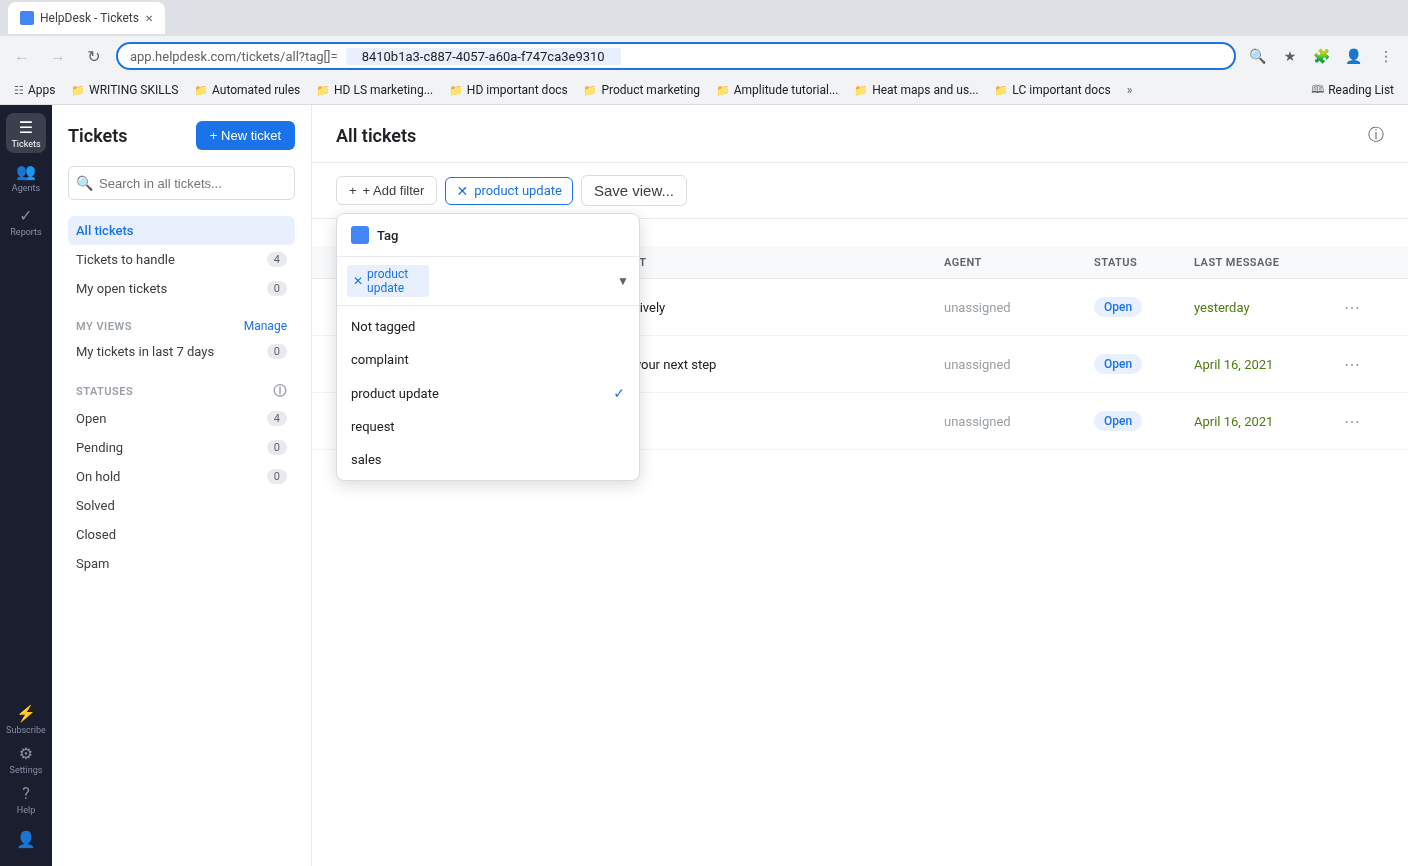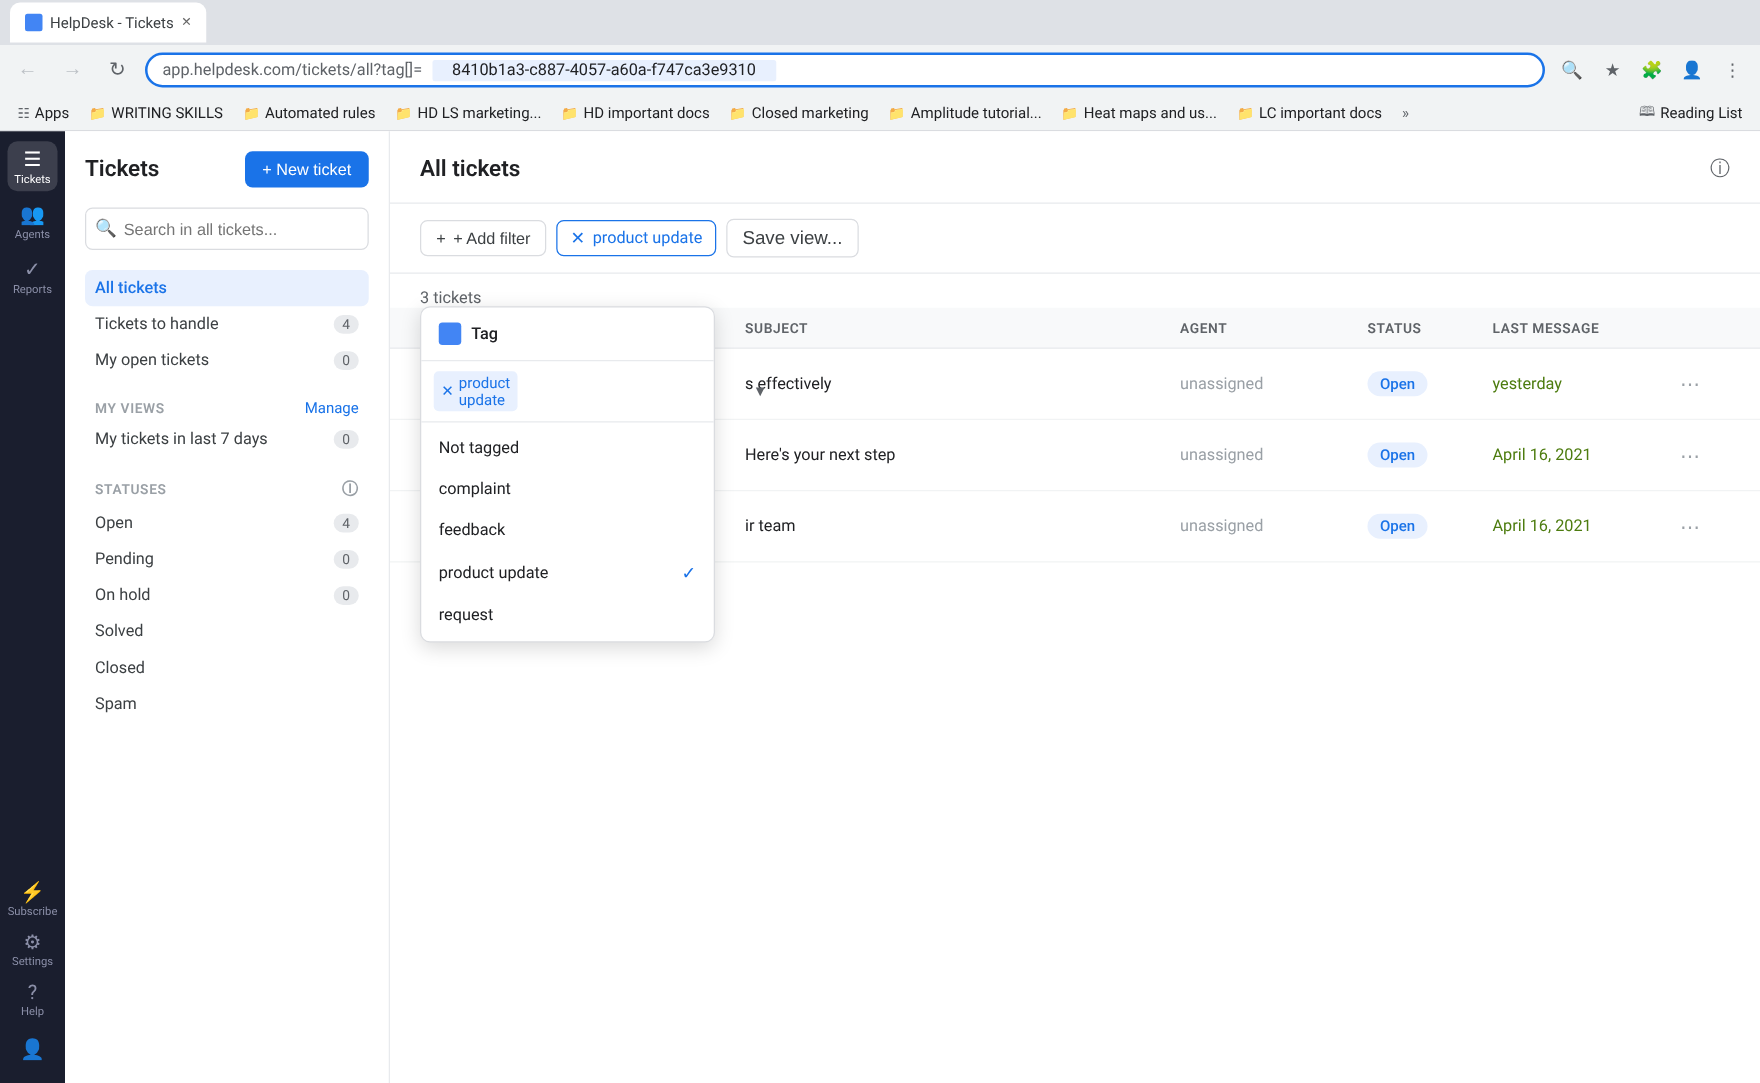--- a/index.html
+++ b/index.html
@@ -62,21 +62,21 @@
 
     
     .filter-bar { display: flex; align-items: center; gap: 8px; padding: 12px 24px; border-bottom: 1px solid #e8eaed; position: relative; }
     .add-filter-btn { display: flex; align-items: center; gap: 6px; padding: 6px 12px; border: 1px solid #dadce0; border-radius: 6px; background: #fff; cursor: pointer; font-size: 13px; color: #3c4043; }
     .filter-tag { display: flex; align-items: center; gap: 6px; padding: 5px 10px; border: 1px solid #1a73e8; border-radius: 6px; background: #fff; font-size: 13px; color: #1a73e8; }
     .filter-tag-x { cursor: pointer; font-size: 14px; color: #1a73e8; }
     .save-view-btn { padding: 6px 12px; border: 1px solid #dadce0; border-radius: 6px; background: #fff; cursor: pointer; font-size: 15px; color: #3c4043; }
     .tickets-count { font-size: 13px; color: #5f6368; padding: 12px 24px 0; }
 
     
-    .filter-dropdown { position: absolute; left: 24px; top: 50px; background: #fff; border: 1px solid #dadce0; border-radius: 8px; box-shadow: 0 4px 16px rgba(0,0,0,0.15); width: 236px; z-index: 100; margin-top: 32px; }
+    .filter-dropdown { position: absolute; left: 24px; top: 50px; background: #fff; border: 1px solid #dadce0; border-radius: 8px; box-shadow: 0 4px 16px rgba(0,0,0,0.15); width: 304px; z-index: 100; }
     .dropdown-header { display: flex; align-items: center; gap: 8px; padding: 12px 14px; border-bottom: 1px solid #e8eaed; }
     .tag-icon { width: 18px; height: 18px; background: #4285f4; border-radius: 3px; flex-shrink: 0; }
     .dropdown-header-label { font-size: 13px; font-weight: 500; color: #202124; }
     .dropdown-input-row { display: flex; align-items: center; padding: 8px 10px; border-bottom: 1px solid #e8eaed; gap: 6px; }
     .selected-tag { display: flex; align-items: center; gap: 4px; background: #e8f0fe; border-radius: 4px; padding: 2px 6px; font-size: 12px; color: #1a73e8; }
     .selected-tag-x { cursor: pointer; font-size: 12px; }
     .dropdown-text-input { border: none; outline: none; font-size: 13px; flex: 1; color: #202124; background: transparent; }
     .dropdown-arrow { color: #5f6368; font-size: 12px; cursor: pointer; }
     .dropdown-list { padding: 4px 0; }
     .dropdown-item { display: flex; align-items: center; justify-content: space-between; padding: 9px 14px; cursor: pointer; font-size: 13px; color: #202124; }
@@ -145,21 +145,21 @@
     <div class="bookmark-item">
       <span class="bookmark-folder-icon">📁</span>
       <span>HD LS marketing...</span>
     </div>
     <div class="bookmark-item">
       <span class="bookmark-folder-icon">📁</span>
       <span>HD important docs</span>
     </div>
     <div class="bookmark-item">
       <span class="bookmark-folder-icon">📁</span>
-      <span>Closed marketing</span>
+      <span>Product marketing</span>
     </div>
     <div class="bookmark-item">
       <span class="bookmark-folder-icon">📁</span>
       <span>Amplitude tutorial...</span>
     </div>
     <div class="bookmark-item">
       <span class="bookmark-folder-icon">📁</span>
       <span>Heat maps and us...</span>
     </div>
     <div class="bookmark-item">
@@ -305,28 +305,28 @@
           <span class="dropdown-arrow">▼</span>
         </div>
         <div class="dropdown-list">
           <div class="dropdown-item">
             <span>Not tagged</span>
           </div>
           <div class="dropdown-item">
             <span>complaint</span>
           </div>
           <div class="dropdown-item">
-            <span>feedback</span>
-          </div>
-          <div class="dropdown-item">
             <span>product update</span>
             <span class="dropdown-item-check">✓</span>
           </div>
           <div class="dropdown-item">
             <span>request</span>
+          </div>
+          <div class="dropdown-item">
+            <span>sales</span>
           </div>
         </div>
       </div>
     </div>
 
     <div class="tickets-count">
       <span>3 tickets</span>
     </div>
 
     <div class="tickets-table">

